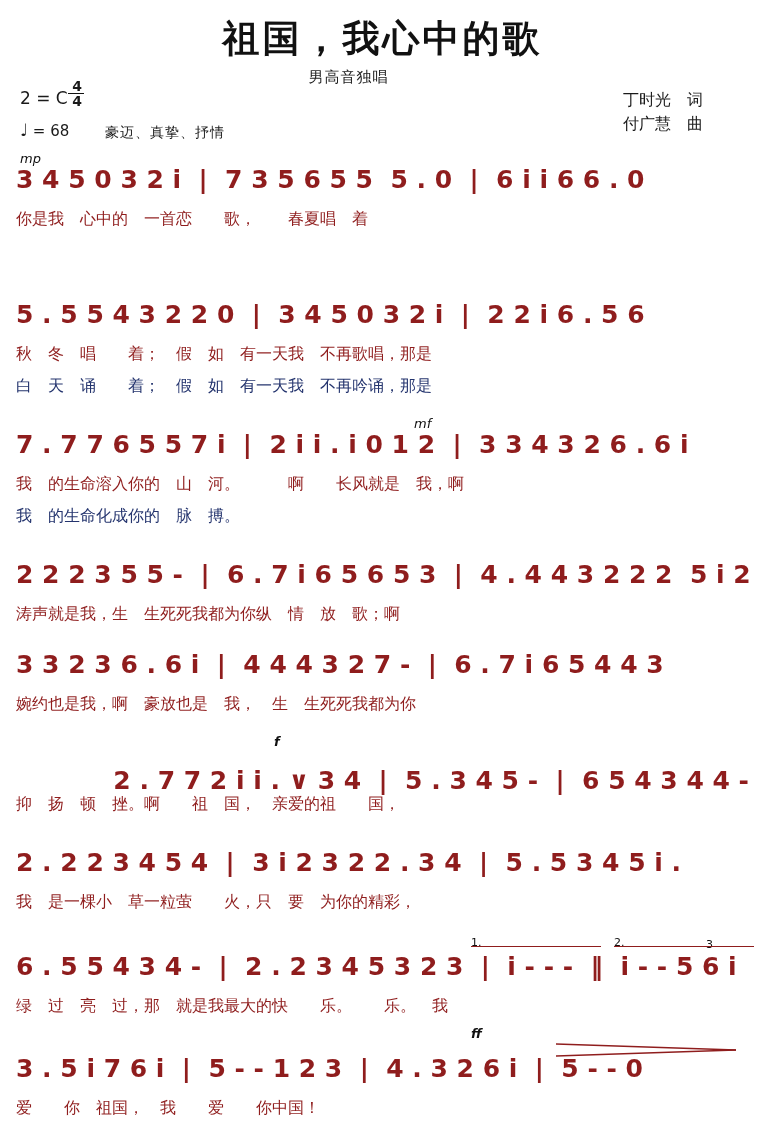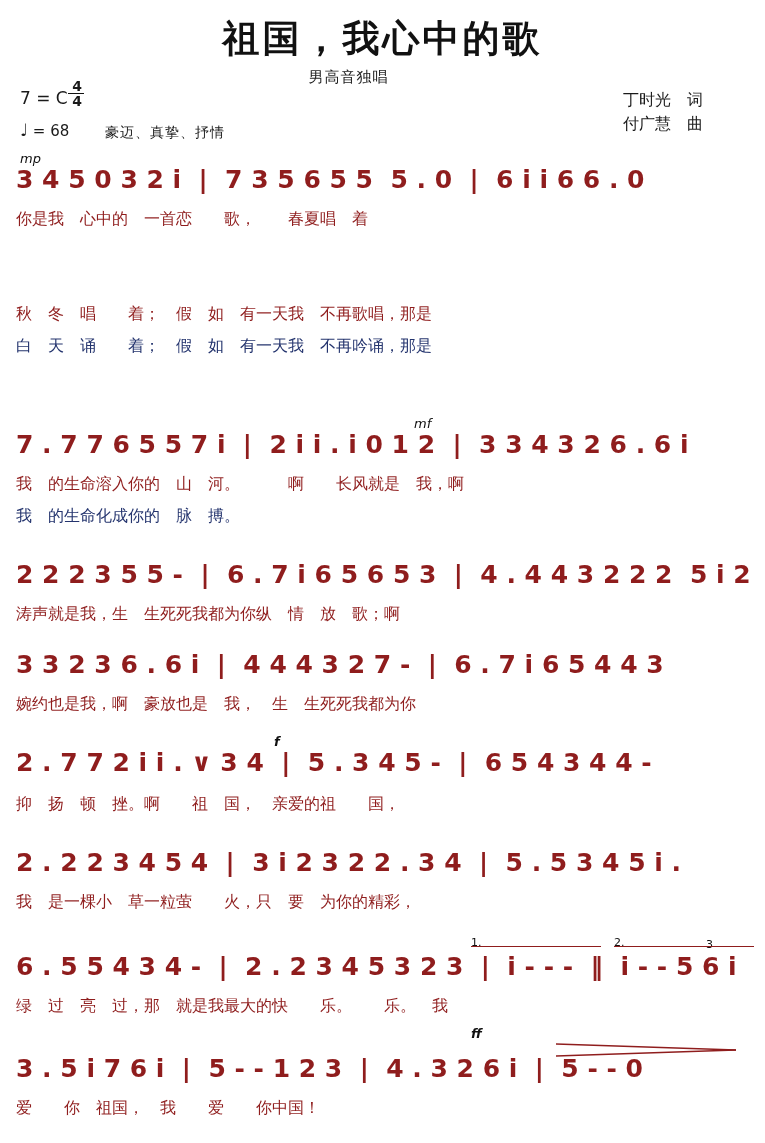--- a/index.html
+++ b/index.html
@@ -64,21 +64,21 @@
   }
 </style>
 </head>
 <body>
 
 <div class="sheet">
 
   <div class="title">祖国，我心中的歌</div>
   <div class="subtitle">男高音独唱</div>
 
-  <div class="key-sig">7 = C</div>
+  <div class="key-sig">2 = C</div>
   <div class="meter">
     <span class="num">4</span>
     <span style="display:block;width:16px;height:1px;background:#111;margin:1px 0;"></span>
     <span class="den">4</span>
   </div>
 
   <div class="tempo">
     <span class="note">♩</span>
     <span>= 68</span>
   </div>
@@ -89,20 +89,21 @@
     <div>付广慧　曲</div>
   </div>
 
   <div class="system" style="top:155px;">
     <div class="mark" style="top:-4px;left:4px;text-align:center;">mp</div>
     <div class="notes" style="top:10px;">3 4 5 0 3 2 i  |  7 3 5 6 5 5  5 . 0  |  6 i i 6 6 . 0</div>
     <div class="lyric" style="top:14px;">你是我　心中的　一首恋　　歌，　　春夏唱　着</div>
   </div>
 
   <div class="system" style="top:290px;">
+    <div class="notes" style="top:10px;">5 . 5 5 4 3 2 2 0  |  3 4 5 0 3 2 i  |  2 2 i 6 . 5 6</div>
     <div class="lyric" style="top:14px;">秋　冬　唱　　着；　假　如　有一天我　不再歌唱，那是</div>
     <div class="lyric second" style="top:20px;">白　天　诵　　着；　假　如　有一天我　不再吟诵，那是</div>
   </div>
 
   <div class="system" style="top:420px;">
     <div class="mark" style="top:-4px;left:398px;">mf</div>
     <div class="notes" style="top:10px;">7 . 7 7 6 5 5 7 i  |  2 i i . i 0 1 2  |  3 3 4 3 2 6 . 6 i</div>
     <div class="lyric" style="top:14px;">我　的生命溶入你的　山　河。　　　啊　　长风就是　我，啊</div>
     <div class="lyric second" style="top:20px;">我　的生命化成你的　脉　搏。</div>
   </div>
@@ -112,21 +113,21 @@
     <div class="lyric" style="top:14px;">涛声就是我，生　生死死我都为你纵　情　放　歌；啊</div>
   </div>
 
   <div class="system" style="top:640px;">
     <div class="notes" style="top:10px;">3 3 2 3 6 . 6 i  |  4 4 4 3 2 7 -  |  6 . 7 i 6 5 4 4 3</div>
     <div class="lyric" style="top:14px;">婉约也是我，啊　豪放也是　我，　生　生死死我都为你</div>
   </div>
 
   <div class="system" style="top:740px;">
     <div class="mark" style="top:-6px;left:258px;font-weight:bold;">f</div>
-    <div class="notes" style="top:8px;">2 . 7 7 2 i i . ∨ 3 4  |  5 . 3 4 5 -  |  6 5 4 3 4 4 -</div>
+    <div class="notes" style="top:26px;text-align:right;">2 . 7 7 2 i i . ∨ 3 4  |  5 . 3 4 5 -  |  6 5 4 3 4 4 -</div>
     <div class="lyric" style="top:14px;">抑　扬　顿　挫。啊　　祖　国，　亲爱的祖　　国，</div>
   </div>
 
   <div class="system" style="top:838px;">
     <div class="notes" style="top:10px;">2 . 2 2 3 4 5 4  |  3 i 2 3 2 2 . 3 4  |  5 . 5 3 4 5 i .</div>
     <div class="lyric" style="top:14px;">我　是一棵小　草一粒萤　　火，只　要　为你的精彩，</div>
   </div>
 
   <div class="system" style="top:930px;">
     <div class="mark" style="top:6px;left:455px;font-style:normal;font-size:11px;">1.</div>

